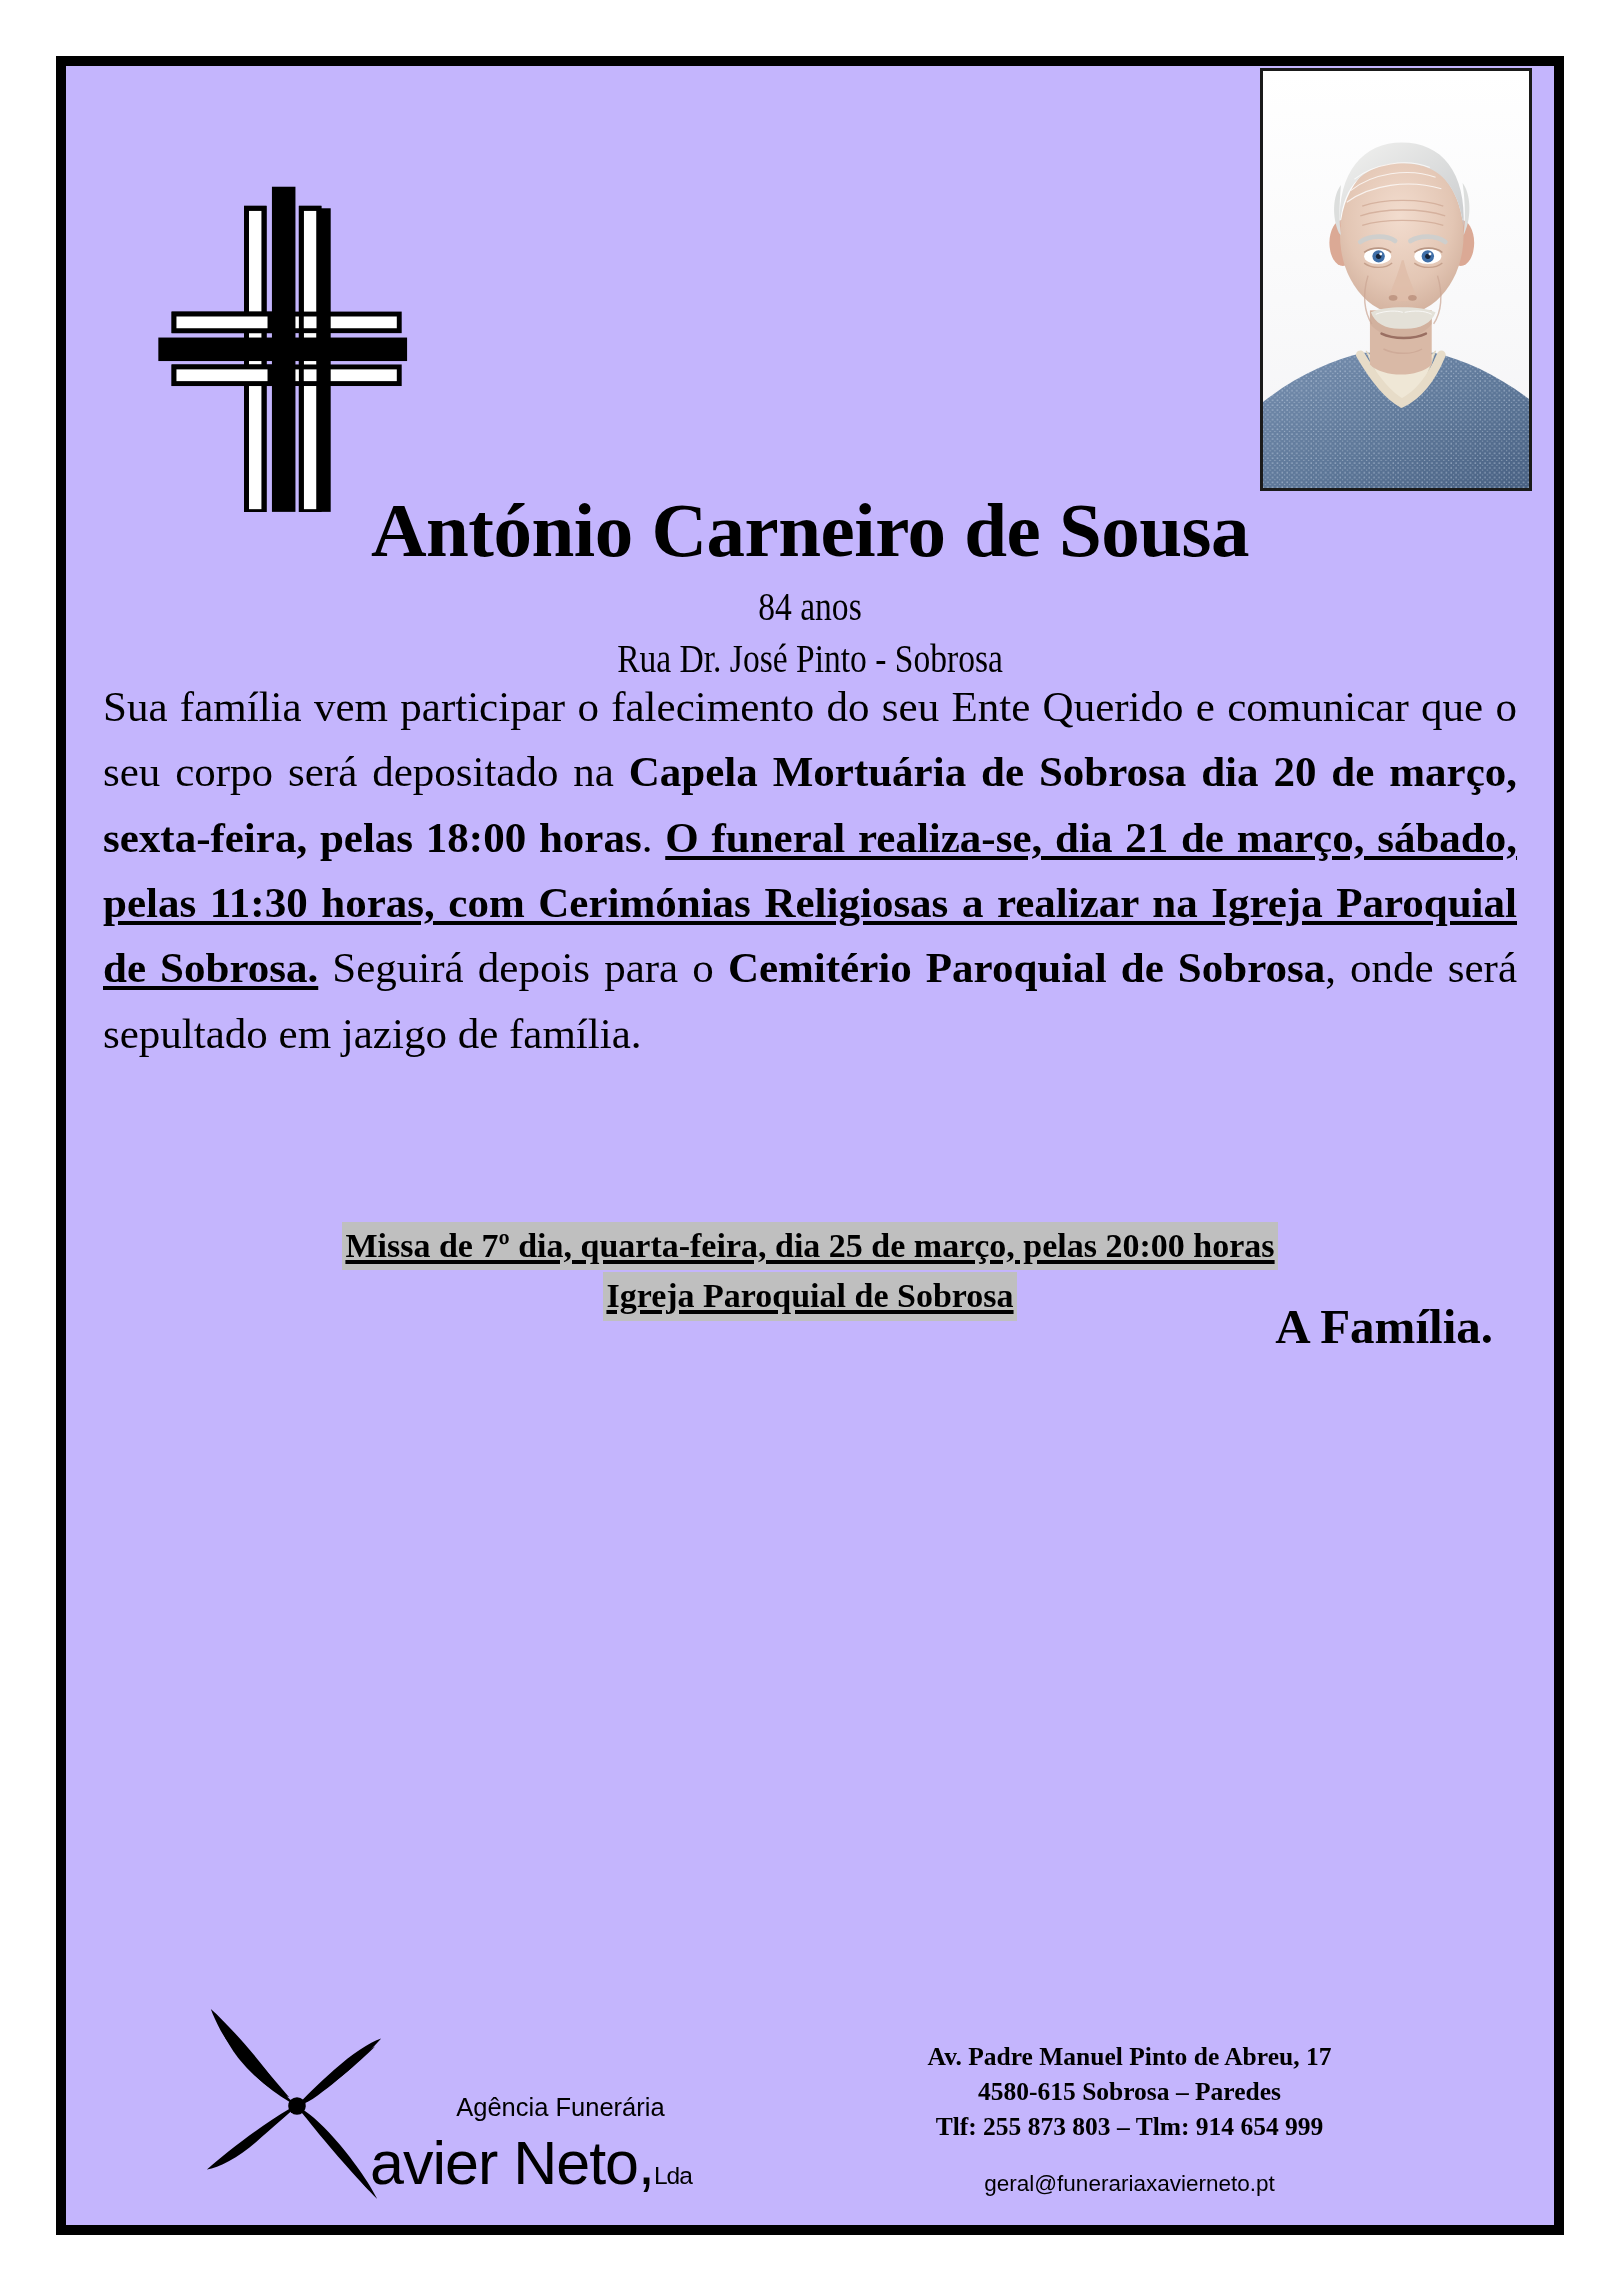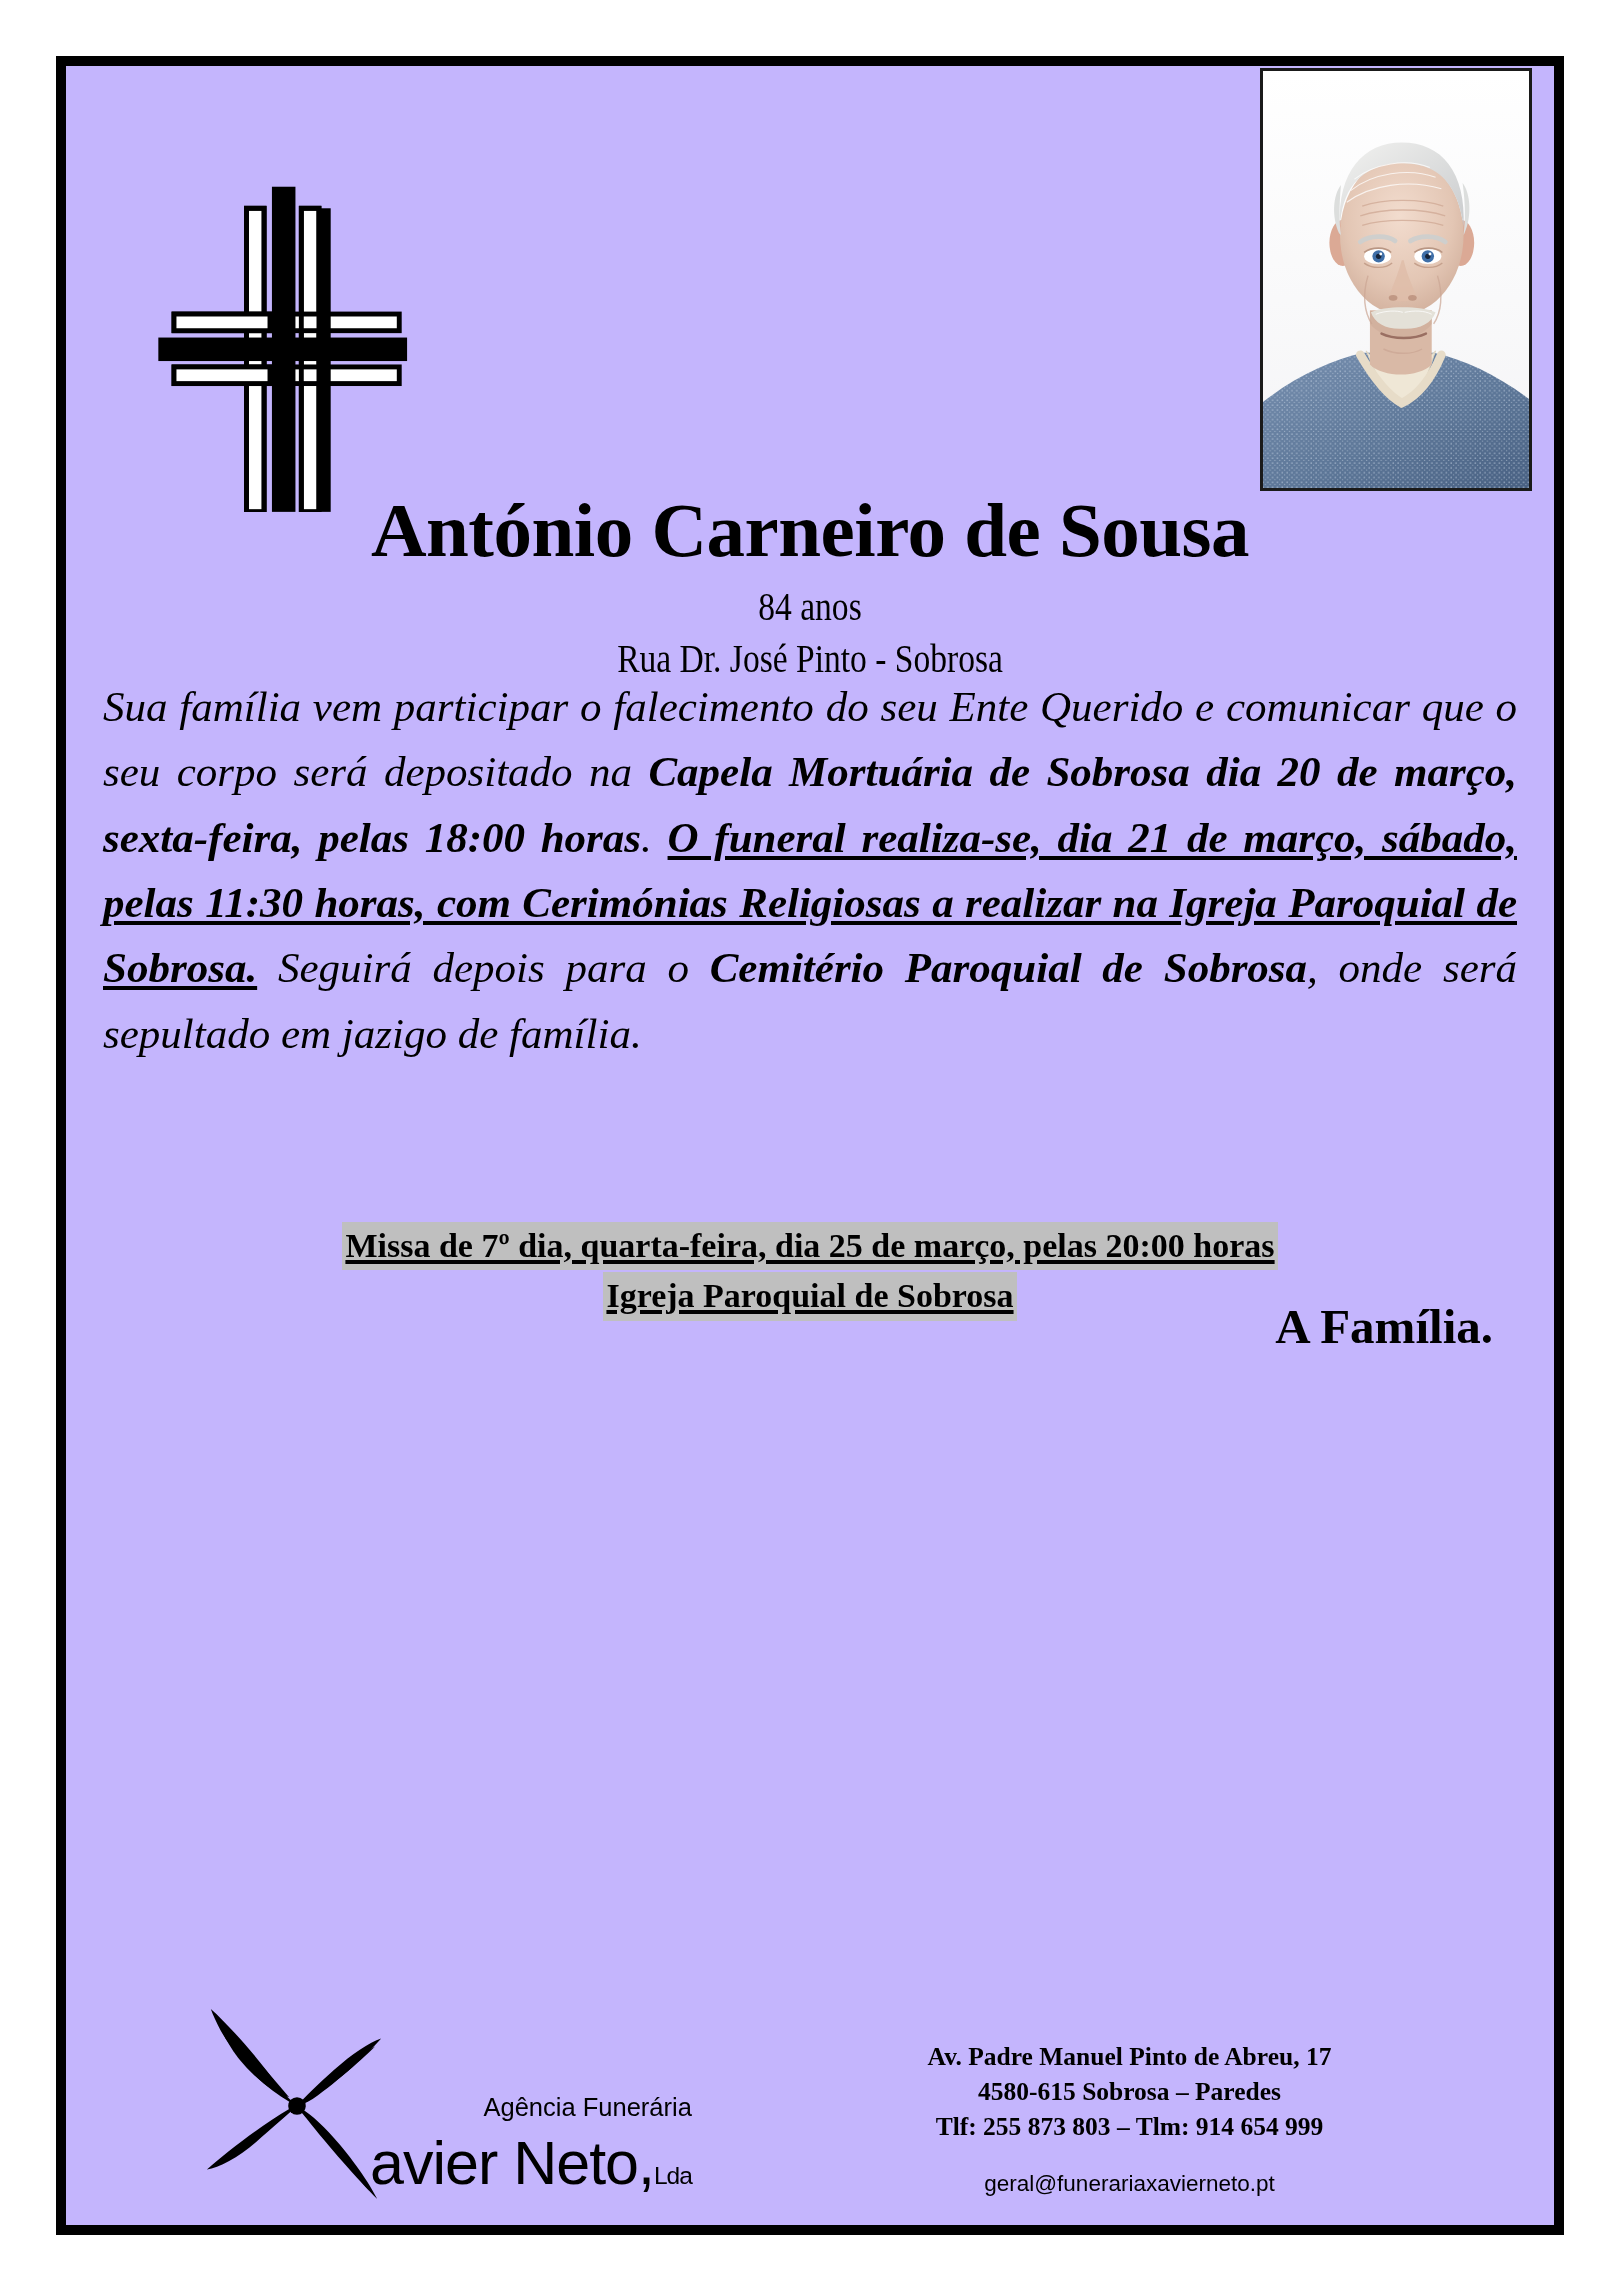--- a/index.html
+++ b/index.html
@@ -92,21 +92,21 @@
     position: absolute;
     left: 37px;
     right: 37px;
     top: 608px;
     text-align: justify;
     text-justify: inter-word;
     font-size: 43px;
     line-height: 1.52;
     color: #000000;
   }
-  .body-text > span { display: inline; font-style: italic; }
+  .body-text > span { display: inline; }
   .b  { font-weight: bold; }
   .bu { font-weight: bold; text-decoration: underline; text-decoration-thickness: 3.9px; text-underline-offset: 3.9px; }
 
   
   .missa-block {
     position: absolute;
     left: 37px;
     right: 37px;
     top: 1156px;
     text-align: center;
@@ -156,21 +156,21 @@
     left: 0;
     bottom: 0;
     width: 186px;
     height: 201px;
   }
   .logo-mark svg { display: block; width: 100%; height: 100%; }
   .logo-text {
     position: absolute;
     left: 167px;
     bottom: 9.8px;
-    text-align: right;
+    text-align: center;
     font-family: "Liberation Sans", "DejaVu Sans", sans-serif;
     color: #000000;
   }
   .logo-agency {
     font-size: 25.5px;
     line-height: 1.1;
     padding-left: 59px;
   }
   .logo-name {
     font-size: 61px;

